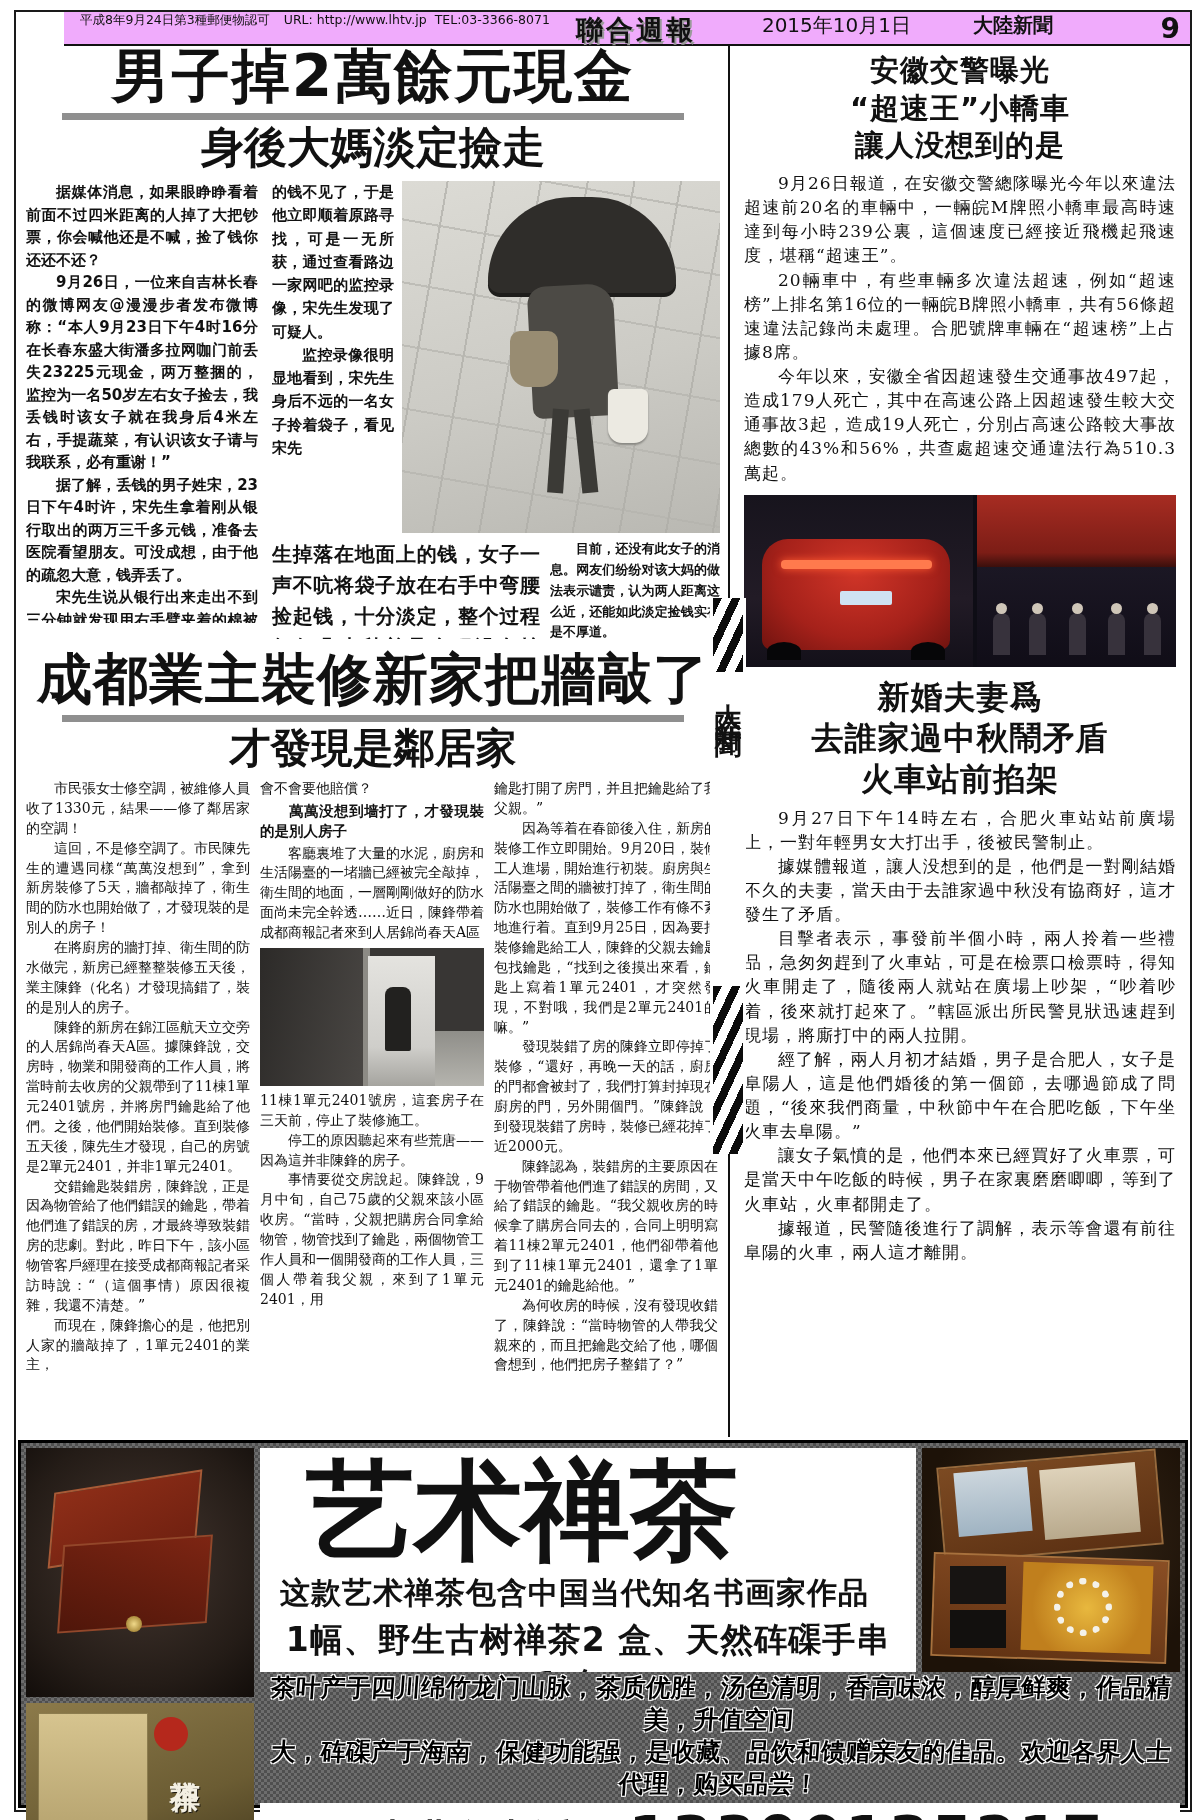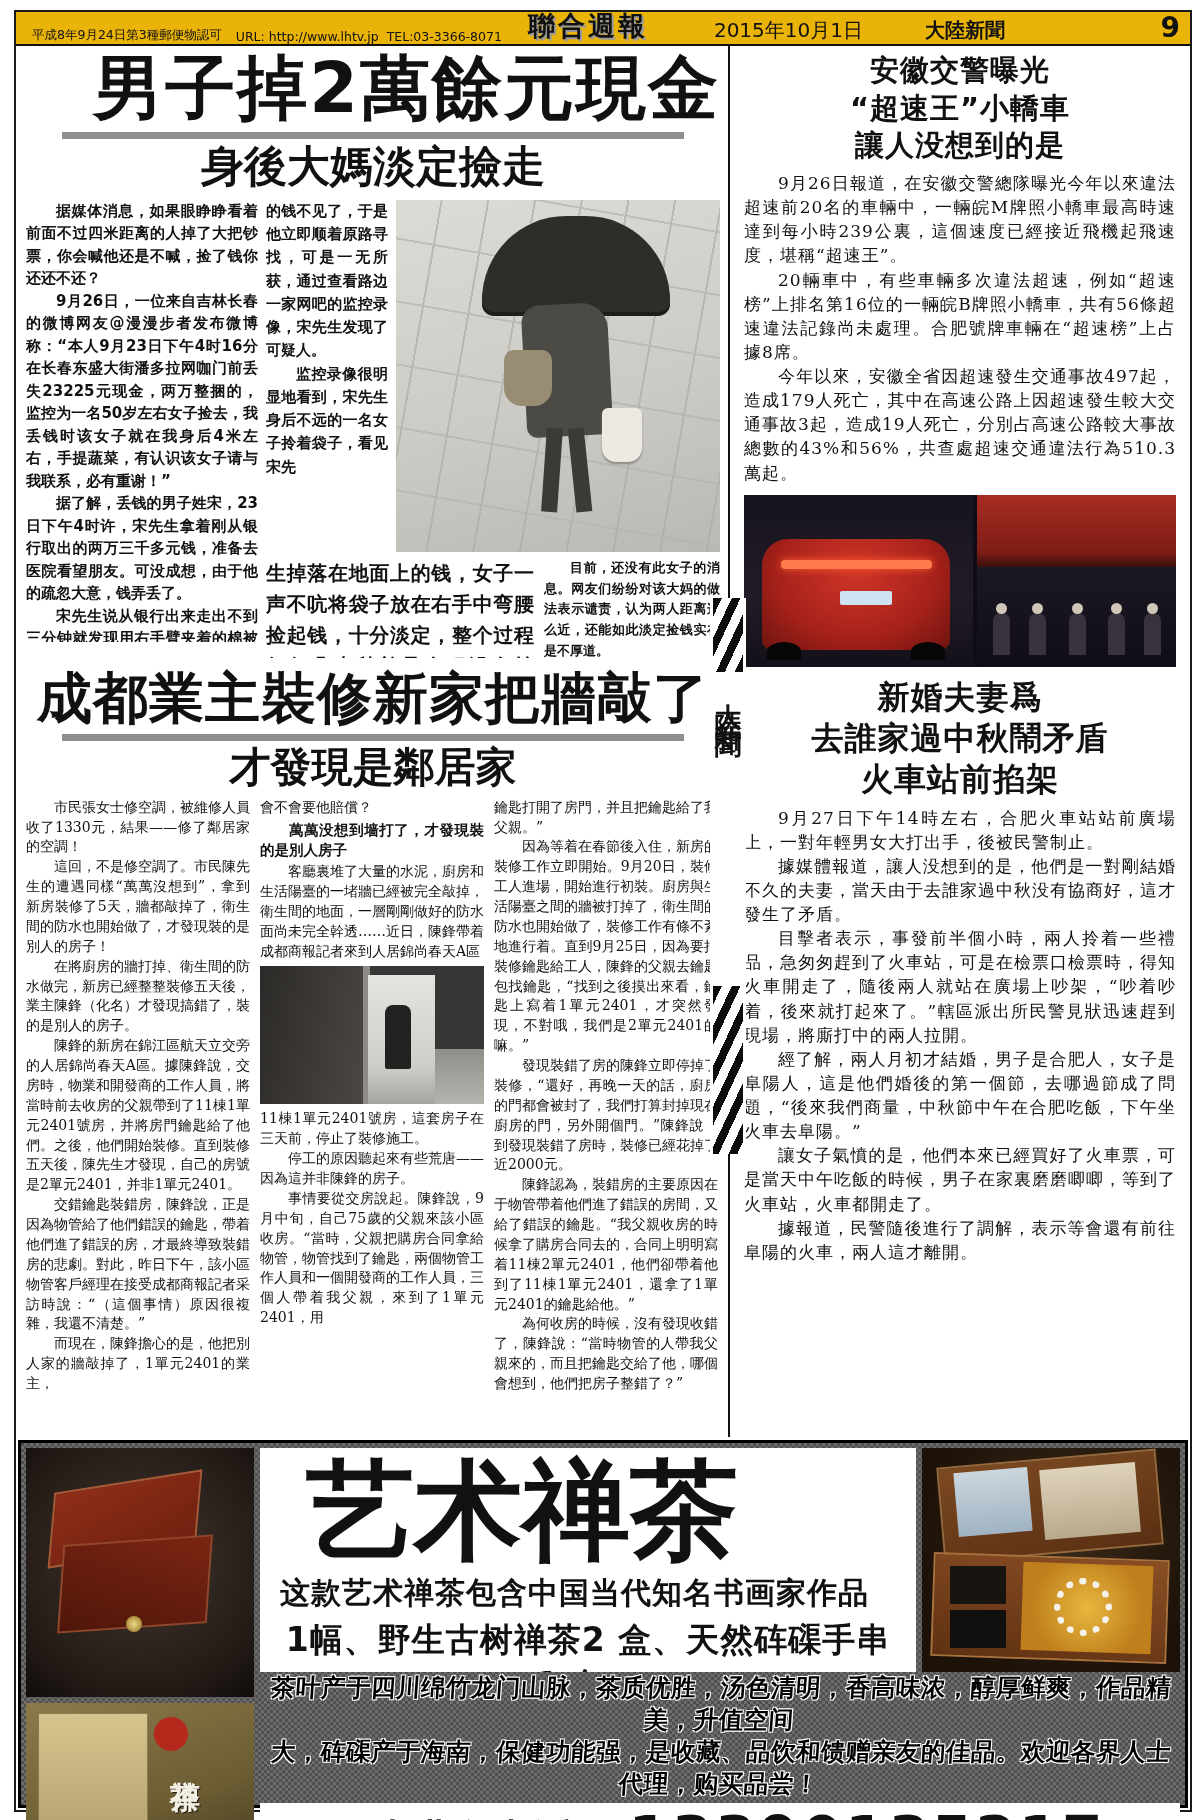--- a/index.html
+++ b/index.html
@@ -8,56 +8,56 @@
     width:1200px; height:1820px; position:relative; overflow:hidden;
     font-family:"DejaVu Sans", sans-serif; color:#111;
   }
   .frame {
     position:absolute; top:10px; left:14px; right:8px; bottom:8px;
     border:2px solid #1a1a1a; display:flex; flex-direction:column;
     background:#fff;
   }
   
   .masthead {
-    height:34px; flex:0 0 34px; background:#eab308;
-    border-bottom:2px solid #111; display:flex; align-items:flex-end;
-    font-size:12.5px; white-space:nowrap;
+    height:34px; flex:0 0 34px; background:#f0abfc;
+    border-bottom:2px solid #111; display:flex; align-items:flex-start;
+    font-size:12.5px; white-space:nowrap;margin-left:48px;
   }
   .mh-permit { margin-left:16px; }
   .mh-url { margin-left:14px; }
   .mh-tel { margin-left:8px; }
   .mh-logo {
     margin-left:26px; font-size:27px; font-weight:900; letter-spacing:3px;
     text-shadow:2px 2px 0 #9a9a9a;
   }
   .mh-date { margin-left:66px; font-size:20px; }
   .mh-section { margin-left:62px; font-size:20px; font-weight:bold; }
   .mh-page { margin-left:auto; margin-right:10px; font-size:28px; font-weight:900; }
 
   
   .content { flex:1 1 auto; display:flex; position:relative; min-height:0; }
   .left-sec { width:712px; flex:0 0 712px; padding:0 8px 0 10px; overflow:hidden; }
   .right-col { flex:1; border-left:2px solid #111; padding:6px 14px 0 14px; overflow:hidden; }
 
   
   .a1-headline {
-    margin-top:6px; text-align:right; font-size:70px; font-weight:900;
+    text-align:center; font-size:58px; font-weight:900;
     letter-spacing:2px; line-height:1.05;
   }
   .h-rule { height:7px; background:#8f8f8f; margin:6px 36px 4px 36px; }
   .a1-subhead {
     text-align:center; font-family:"DejaVu Serif", serif; font-weight:900;
     font-size:43px; line-height:1.1;
   }
   .a1-body { display:flex; margin-top:10px; }
   .a1-col1 {
     width:232px; flex:0 0 232px; height:442px; overflow:hidden;
     font-size:15px; line-height:1.5; text-align:justify; font-weight:600;
   }
-  .a1-right { flex:1; margin-left:8px; }
+  .a1-right { flex:1; margin-left:14px; }
   .a1-row1 { display:flex; }
   .a1-col2 {
     width:122px; flex:0 0 122px; height:352px; overflow:hidden;
     font-size:15px; line-height:1.55; text-align:justify; font-weight:600;
   }
   .photo-woman { flex:1; margin-left:8px; height:352px; position:relative; overflow:hidden;
     background:linear-gradient(165deg,#dcdbd5 0%,#cccbc5 55%,#b9b8b2 100%);
   }
   .photo-woman .paving {
     position:absolute; inset:0;

